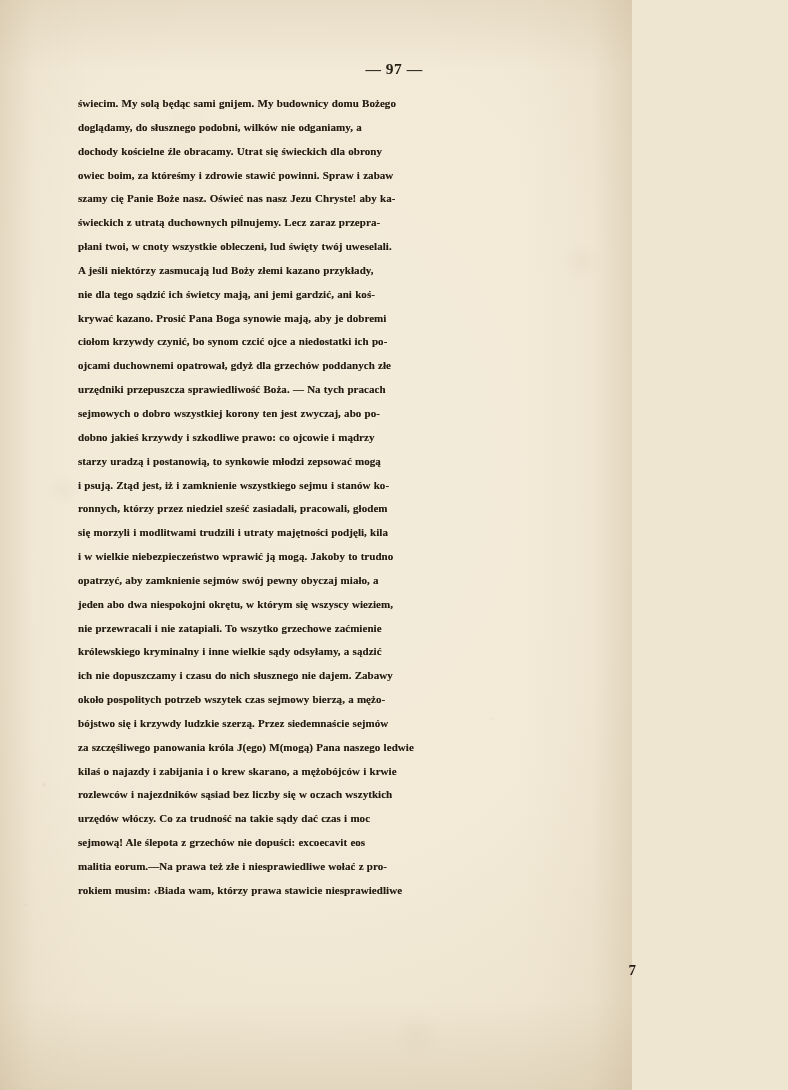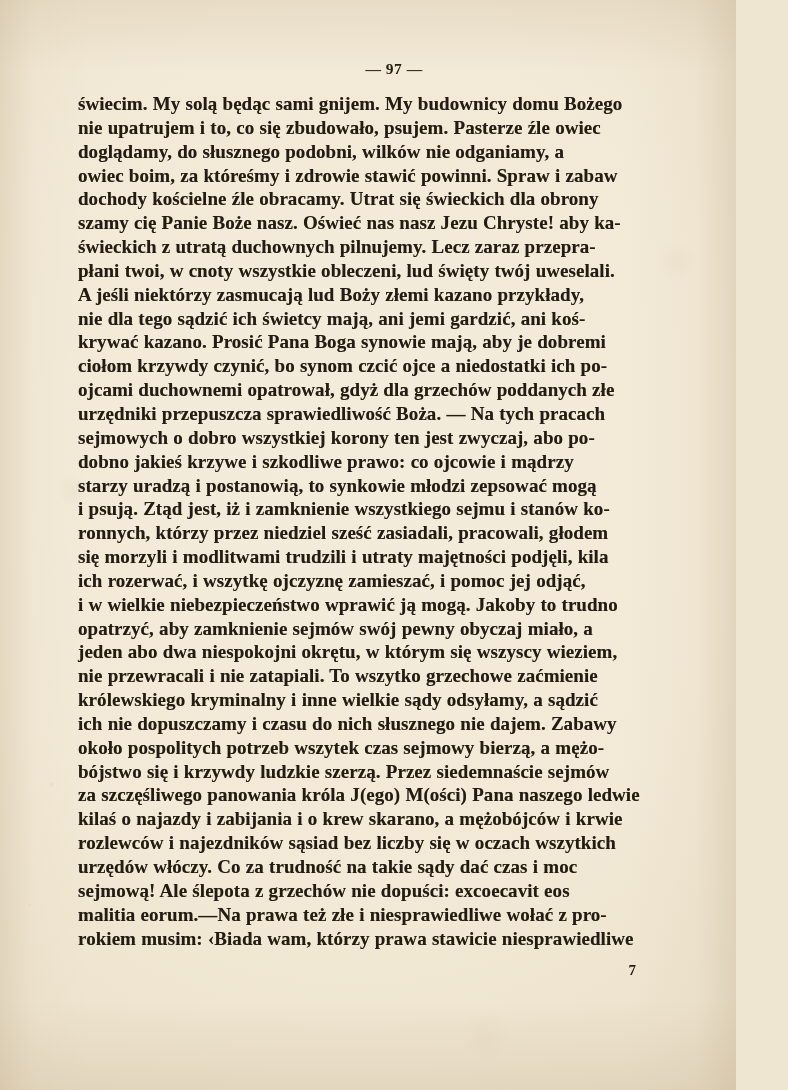--- a/index.html
+++ b/index.html
@@ -10,21 +10,21 @@
     width: 788px;
     height: 1090px;
     overflow: hidden;
     background: #efe6d2;
     font-family: "Liberation Serif", "DejaVu Serif", serif;
   }
 
   
   #page-sheet {
     position: relative;
-    width: 736px;
+    width: 632px;
     height: 1090px;
     background:
       radial-gradient(ellipse 120% 90% at 48% 42%,
           #f4ecdb 0%, #f2e9d6 45%, #ece2cc 72%, #e4d9c0 100%);
     box-sizing: border-box;
     padding-left: 15px;
   }
 
   
   #page-sheet::before {
@@ -72,21 +72,21 @@
 
   
   #text-block {
     position: absolute;
     left: 78px;
     top: 92px;
     width: 634px;
     text-align: justify;
     text-align-last: left;
     color: #241c12;
-    font-size: 19px;
+    font-size: 11px;
     line-height: 23.85px;
     font-weight: 600;
     letter-spacing: 0.05px;
     word-spacing: 0.4px;
     text-rendering: optimizeLegibility;
   }
   #text-block .line {
     display: block;
     white-space: pre;
     text-shadow: 0 0 0.4px rgba(36,28,18,0.45);
@@ -110,49 +110,47 @@
 <body>
 
 <div id="page-sheet">
 
   <div id="paper-grain"></div>
 
   <div id="page-header">—  97  —</div>
 
   <div id="text-block">
     <span class="line">świecim. My solą będąc sami gnijem. My budownicy domu Bożego</span>
-    <span class="line">nie upatrujem i to, co się zbudowało, psujem. Pasterze źle owiec</span>
     <span class="line">doglądamy, do słusznego podobni, wilków nie odganiamy, a</span>
+    <span class="line">dochody kościelne źle obracamy. Utrat się świeckich dla obrony</span>
     <span class="line">owiec boim, za któreśmy i zdrowie stawić powinni. Spraw i zabaw</span>
-    <span class="line">dochody kościelne źle obracamy. Utrat się świeckich dla obrony</span>
     <span class="line">szamy cię Panie Boże nasz. Oświeć nas nasz Jezu Chryste! aby ka-</span>
     <span class="line">świeckich z utratą duchownych pilnujemy. Lecz zaraz przepra-</span>
     <span class="line">płani twoi, w cnoty wszystkie obleczeni, lud święty twój uweselali.</span>
     <span class="line">A jeśli niektórzy zasmucają lud Boży złemi kazano przykłady,</span>
     <span class="line">nie dla tego sądzić ich świetcy mają, ani jemi gardzić, ani koś-</span>
     <span class="line">krywać kazano. Prosić Pana Boga synowie mają, aby je dobremi</span>
     <span class="line">ciołom krzywdy czynić, bo synom czcić ojce a niedostatki ich po-</span>
     <span class="line">ojcami duchownemi opatrował, gdyż dla grzechów poddanych złe</span>
     <span class="line">urzędniki przepuszcza sprawiedliwość Boża. — Na tych pracach</span>
     <span class="line">sejmowych o dobro wszystkiej korony ten jest zwyczaj, abo po-</span>
-    <span class="line">dobno jakieś krzywe i szkodliwe prawo: co ojcowie i mądrzy</span>
+    <span class="line">dobno jakieś krzywdy i szkodliwe prawo: co ojcowie i mądrzy</span>
     <span class="line">starzy uradzą i postanowią, to synkowie młodzi zepsować mogą</span>
     <span class="line">i psują. Ztąd jest, iż i zamknienie wszystkiego sejmu i stanów ko-</span>
     <span class="line">ronnych, którzy przez niedziel sześć zasiadali, pracowali, głodem</span>
     <span class="line">się morzyli i modlitwami trudzili i utraty majętności podjęli, kila</span>
-    <span class="line">ich rozerwać, i wszytkę ojczyznę zamieszać, i pomoc jej odjąć,</span>
     <span class="line">i w wielkie niebezpieczeństwo wprawić ją mogą. Jakoby to trudno</span>
     <span class="line">opatrzyć, aby zamknienie sejmów swój pewny obyczaj miało, a</span>
     <span class="line">jeden abo dwa niespokojni okrętu, w którym się wszyscy wieziem,</span>
     <span class="line">nie przewracali i nie zatapiali. To wszytko grzechowe zaćmienie</span>
     <span class="line">królewskiego kryminalny i inne wielkie sądy odsyłamy, a sądzić</span>
     <span class="line">ich nie dopuszczamy i czasu do nich słusznego nie dajem. Zabawy</span>
     <span class="line">około pospolitych potrzeb wszytek czas sejmowy bierzą, a mężo-</span>
     <span class="line">bójstwo się i krzywdy ludzkie szerzą. Przez siedemnaście sejmów</span>
-    <span class="line">za szczęśliwego panowania króla J(ego) M(ości) Pana naszego ledwie</span>
+    <span class="line">za szczęśliwego panowania króla J(ego) M(mogą) Pana naszego ledwie</span>
     <span class="line">kilaś o najazdy i zabijania i o krew skarano, a mężobójców i krwie</span>
     <span class="line">rozlewców i najezdników sąsiad bez liczby się w oczach wszytkich</span>
     <span class="line">urzędów włóczy. Co za trudność na takie sądy dać czas i moc</span>
     <span class="line">sejmową! Ale ślepota z grzechów nie dopuści: excoecavit eos</span>
     <span class="line">malitia eorum.—Na prawa też złe i niesprawiedliwe wołać z pro-</span>
     <span class="line">rokiem musim: ‹Biada wam, którzy prawa stawicie niesprawiedliwe</span>
   </div>
 
   <div id="signature-mark">7</div>
 

